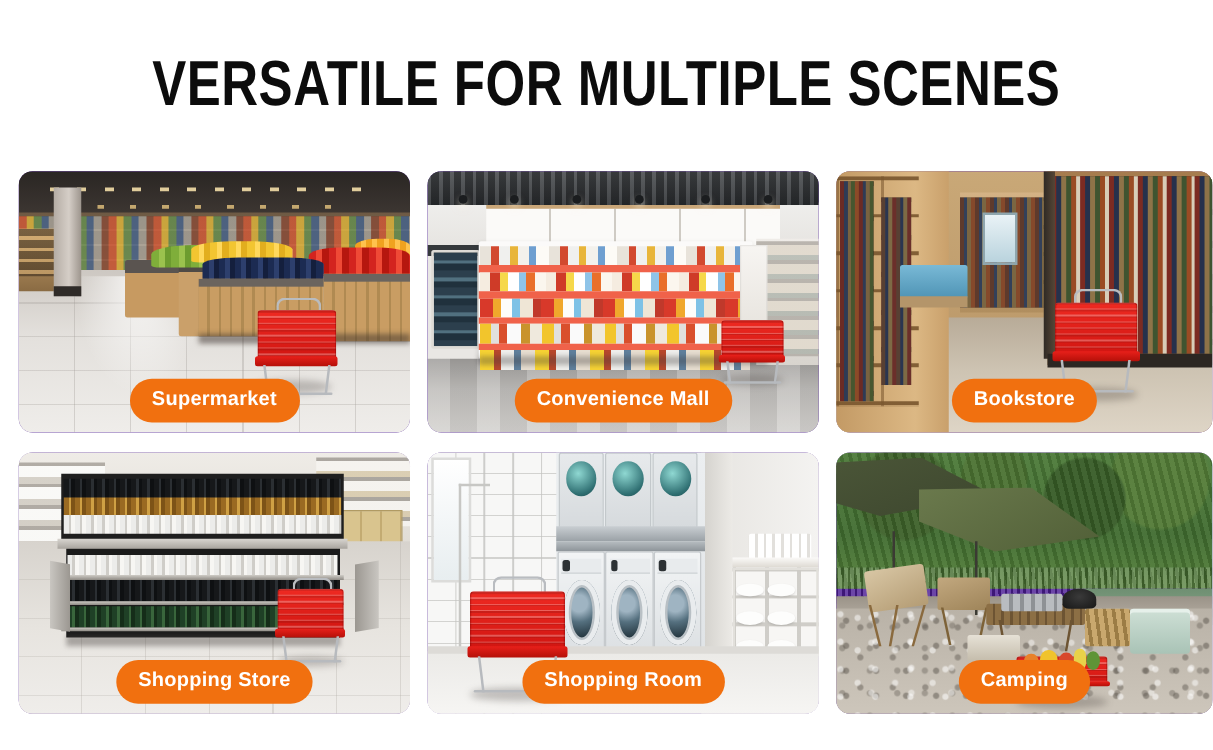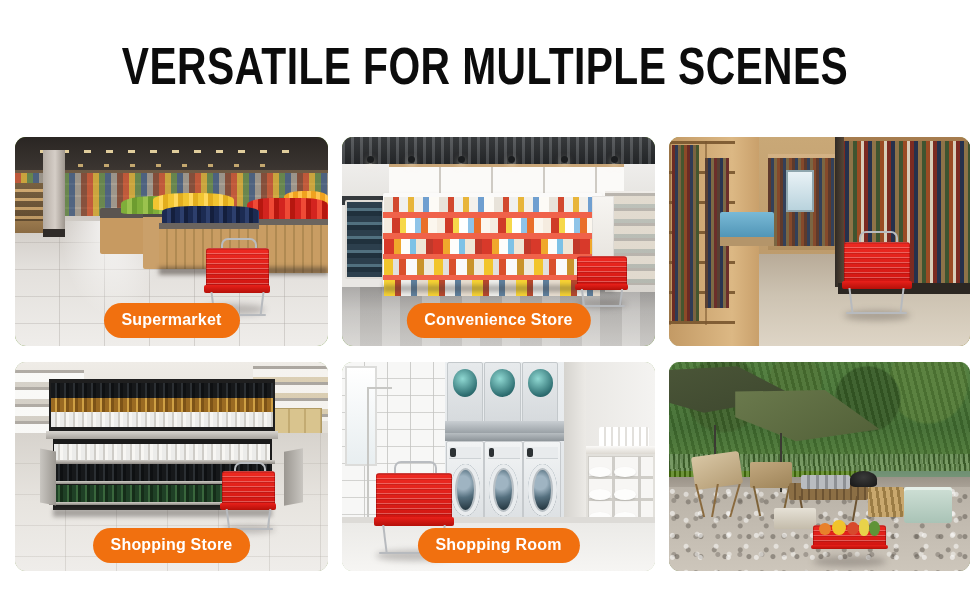--- a/index.html
+++ b/index.html
@@ -20,21 +20,21 @@
   }
 
   
   .grid{
     position:absolute;left:15px;top:137px;width:941px;height:434px;
     display:grid;grid-template-columns:313px 313px 301px;
     grid-template-rows:209px 209px;column-gap:14px;row-gap:16px;
   }
   .card{
     position:relative;border-radius:11px;overflow:hidden;
-    background:#4d7c0f;
+    background:#4c1d95;
   }
   .scene{position:absolute;inset:0;overflow:hidden;}
 
   
   .badge{
     position:absolute;bottom:8px;left:50%;transform:translateX(-50%);
     background:#f1700f;color:#fff;border-radius:999px;
     font-size:16px;font-weight:700;line-height:1;
     padding:9px 18px 10px;white-space:nowrap;
     letter-spacing:.2px;z-index:40;
@@ -497,21 +497,21 @@
         <div class="cs-shadow"></div>
         <div class="shadow-soft" style="left:75%;top:78%;width:16%;height:4%;"></div>
         <div class="basket" style="left:75%;top:57%;width:16%;height:24%;">
           <div class="body"></div>
           <div class="lip"></div>
           <div class="legs">
               <div class="foot"></div>
             </div>
         </div>
       </div>
-      <div class="badge">Convenience Store</div>
+      <div class="badge">Convenience Mall</div>
     </div>
 
     <div class="card">
       <div class="scene">
         <div class="fill bk-bg"></div>
         <div class="fill bk-floor"></div>
         <div class="bk-mid"></div>
         <div class="bk-midbooks"></div>
         <div class="bk-window"></div>
         <div class="bk-leftwall"></div>
@@ -527,20 +527,21 @@
         <div class="shadow-soft" style="left:58%;top:83%;width:22%;height:5%;"></div>
         <div class="basket" style="left:58%;top:50%;width:22%;height:34%;">
           <div class="handle"></div>
           <div class="body"></div>
           <div class="lip"></div>
           <div class="legs">
               <div class="foot"></div>
             </div>
         </div>
       </div>
+      <div class="badge">Bookstore</div>
     </div>
 
     <div class="card">
       <div class="scene">
         <div class="fill mall-bg"></div>
         <div class="mall-back"></div>
         <div class="mall-backshelvesL"></div>
         <div class="mall-backshelvesR"></div>
         <div class="mall-crates"></div>
         <div class="fill mall-floor"></div>
@@ -671,16 +672,17 @@
           <i style="left:24%;top:18%;width:20%;height:72%;background:#f0c32c;"></i>
           <i style="left:46%;top:26%;width:18%;height:64%;background:#d8482c;"></i>
           <i style="left:64%;top:10%;width:16%;height:84%;background:#e8d24a;border-radius:40%;"></i>
           <i style="left:80%;top:20%;width:16%;height:72%;background:#5f9437;"></i>
         </div>
         <div class="basket" style="left:48%;top:78%;width:24%;height:17%;">
           <div class="body"></div>
           <div class="lip"></div>
         </div>
       </div>
+      <div class="badge">Camping</div>
     </div>
 
   </div>
 </div>
 
 </body></html>

